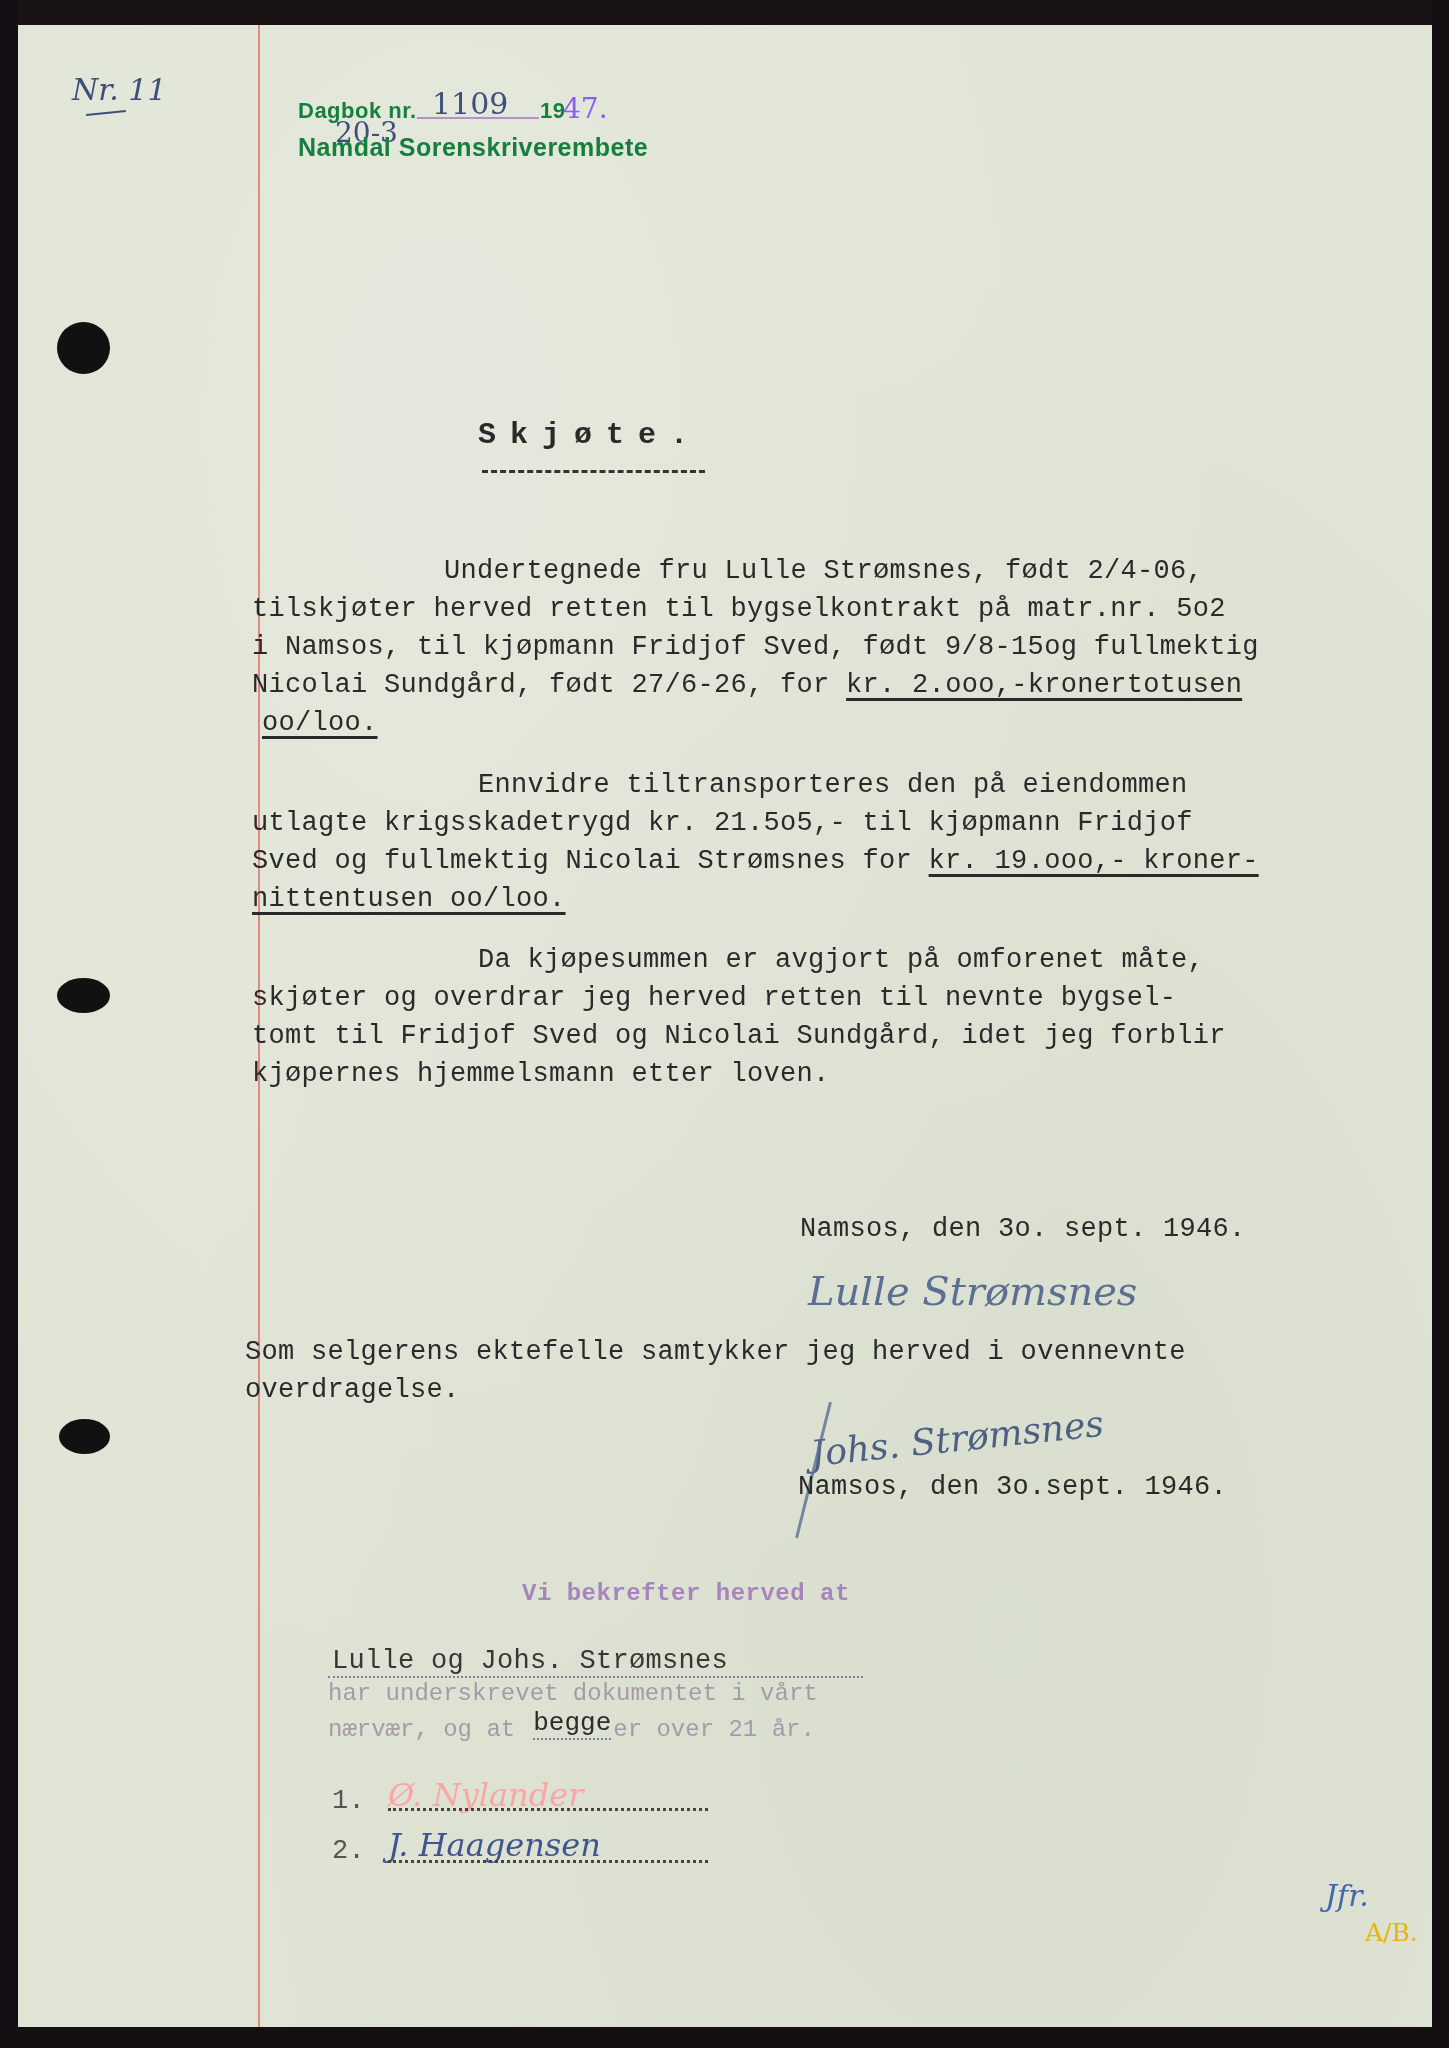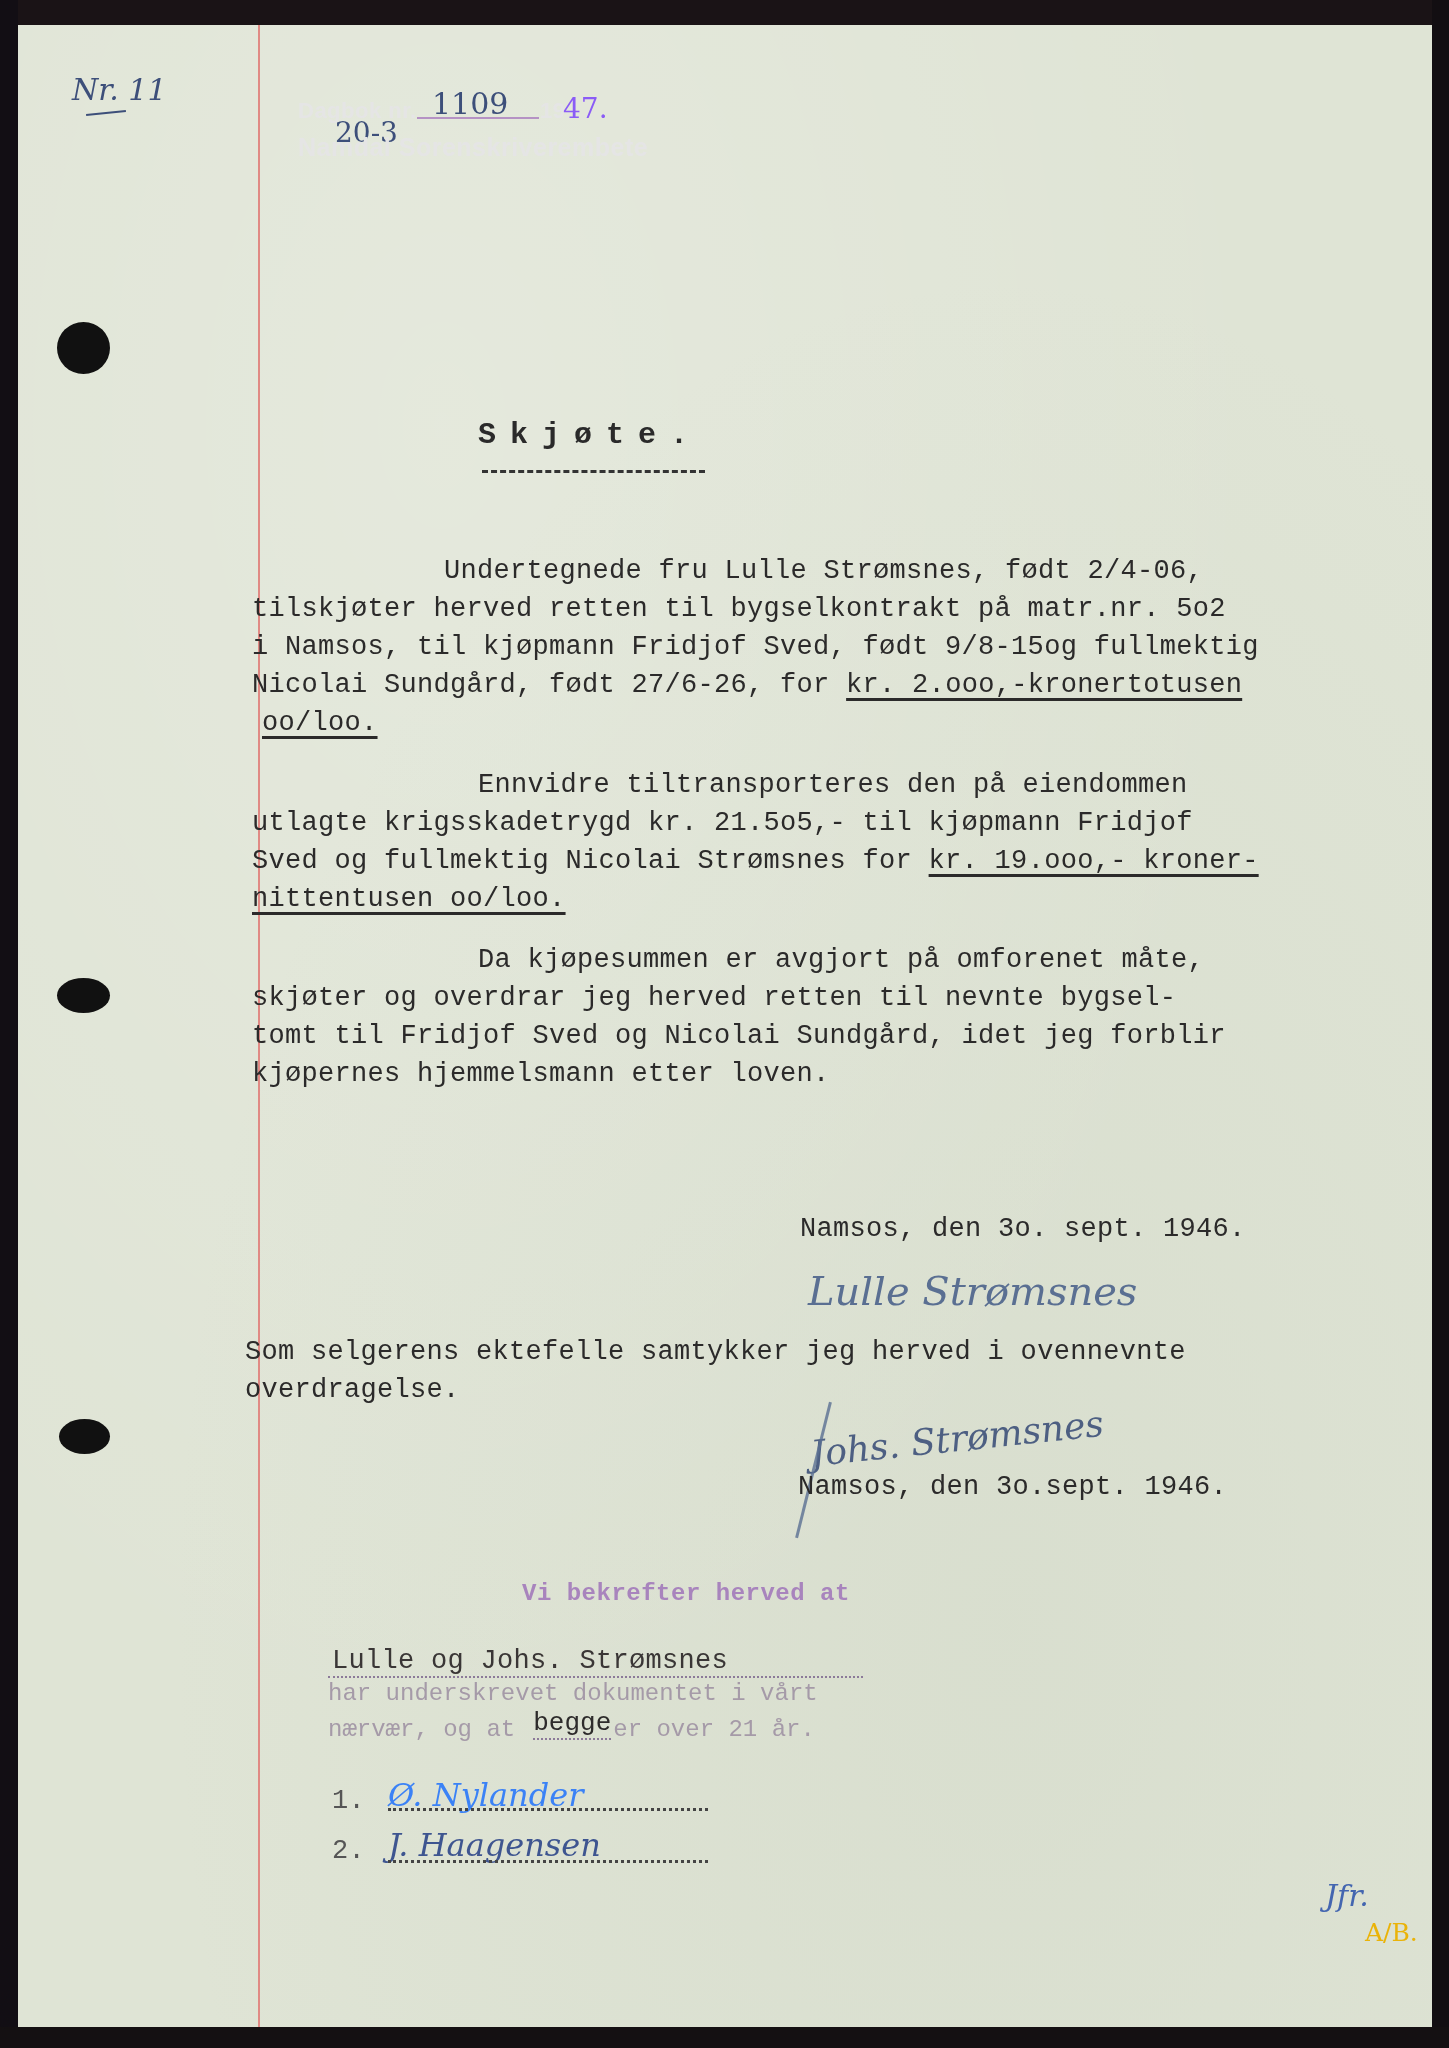--- a/index.html
+++ b/index.html
@@ -16,21 +16,21 @@
       radial-gradient(ellipse at 70% 80%, rgba(180,190,170,0.15), transparent 60%);
   }
   .border-top { position: absolute; left: 0; top: 0; width: 1449px; height: 25px; background: #1a1316; }
   .border-bottom { position: absolute; left: 0; top: 2027px; width: 1449px; height: 21px; background: #141012; }
   .border-left { position: absolute; left: 0; top: 0; width: 18px; height: 2048px; background: #120e14; }
   .border-right { position: absolute; left: 1432px; top: 0; width: 17px; height: 2048px; background: #120e12; }
   .margin-line { position: absolute; left: 258px; top: 25px; width: 2px; height: 2002px; background: #e08a84; }
   .hole { position: absolute; background: #111; border-radius: 50%; }
   .abs { position: absolute; white-space: pre; }
   .hand { font-family: "DejaVu Serif", serif; font-style: italic; color: #3d4f7a; }
-  .stamp { font-family: "Liberation Sans", sans-serif; font-weight: bold; color: #e5e5e5; letter-spacing: 0.5px; }
+  .stamp { font-family: "Liberation Sans", sans-serif; font-weight: bold; color: #15803d; letter-spacing: 0.5px; }
   .type { color: #2b2a2a; font-size: 27px; letter-spacing: 0.3px; }
   .title { font-size: 30px; letter-spacing: 14px; color: #2a2a2a; }
   .ul { text-decoration: underline; text-decoration-thickness: 3px; text-underline-offset: 6px; }
   .stamp-type { font-family: "Liberation Mono", monospace; color: #a59aa8; font-size: 24px; }
   .dotted-line { position: absolute; border-bottom: 2px dotted #8c7a99; }
   .sig { font-family: "DejaVu Serif", serif; font-style: italic; color: #5a6f92; }
 </style>
 </head>
 <body>
 
@@ -97,21 +97,21 @@
 <div>
   <div class="abs" style="left:522px; top:1580px; font-size:24px;"><span class="stamp" style="font-family:'Liberation Mono', monospace; font-size:24px; color:#a884bd;">Vi bekrefter herved at</span></div>
   <div class="abs type" style="left:332px; top:1646px; font-size:27px; color:#3a3636;">Lulle og Johs. Strømsnes</div>
   <div class="dotted-line" style="left:328px; top:1676px; width:535px;"></div>
   <div class="abs stamp-type" style="left:328px; top:1680px;">har underskrevet dokumentet i vårt</div>
   <div class="abs stamp-type" style="left:328px; top:1714px;"><span>nærvær, og at</span><span style="color:#2d2b2b; font-size:26px; position:relative; top:-6px; margin:0 2px 0 18px; border-bottom:2px dotted #8c7a99;">begge</span><span>er over 21 år.</span></div>
 </div>
 
 <div>
   <div class="abs type" style="left:332px; top:1786px; color:#555;">1.</div>
-  <div class="abs sig" style="left:388px; top:1776px; font-size:32px; color:#3b82f6;">Ø. Nylander</div>
+  <div class="abs sig" style="left:388px; top:1776px; font-size:32px; color:#fca5a5;">Ø. Nylander</div>
   <div class="abs" style="left:388px; top:1808px; width:320px; border-bottom:3px dotted #444;"></div>
   <div class="abs type" style="left:332px; top:1836px; color:#555;">2.</div>
   <div class="abs sig" style="left:388px; top:1826px; font-size:32px; color:#3e5590;">J. Haagensen</div>
   <div class="abs" style="left:388px; top:1860px; width:320px; border-bottom:3px dotted #444;"></div>
 </div>
 
 <div class="abs hand" style="left:1325px; top:1878px; font-size:30px; color:#4466b0;">Jfr.</div>
 <div class="abs hand" style="left:1365px; top:1918px; font-size:25px; font-style:normal; color:#eab308;">A/B.</div>
 
 </body></html>

